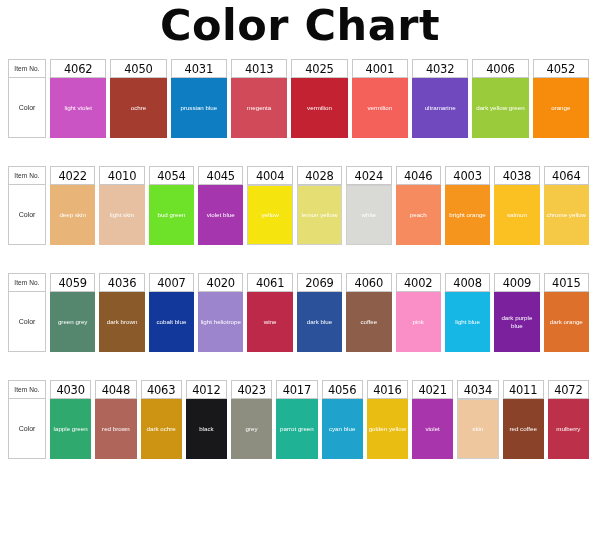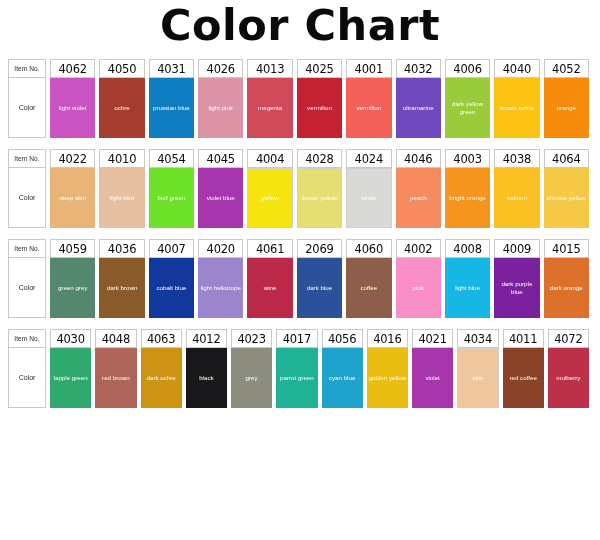--- a/index.html
+++ b/index.html
@@ -31,21 +31,21 @@
     padding-top: 4px;
     margin: 0 0 12px 0;
   }
   .rows {
     padding: 0 11px 0 8px;
   }
   .row {
     display: flex;
     align-items: stretch;
     gap: 4px;
-    margin-bottom: 11px;
+    margin-bottom: 28px;
   }
   .row:last-child { margin-bottom: 10px; }
 
   
   .label-col {
     width: 38px;
     flex: 0 0 38px;
     display: flex;
     flex-direction: column;
   }
@@ -128,46 +128,38 @@
         </div>
         <div class="cell">
           <div class="cell-head">4050</div>
           <div class="cell-swatch" style="background: rgb(164, 60, 48); color: rgb(255, 255, 255);">ochre</div>
         </div>
         <div class="cell">
           <div class="cell-head">4031</div>
           <div class="cell-swatch" style="background: rgb(15, 125, 194); color: rgb(255, 255, 255);">prussian blue</div>
         </div>
         <div class="cell">
-          <div class="cell-head">4026</div>
-          <div class="cell-swatch" style="background: rgb(221, 148, 166); color: rgb(255, 255, 255);">light pink</div>
-        </div>
-        <div class="cell">
           <div class="cell-head">4013</div>
           <div class="cell-swatch" style="background: rgb(208, 74, 90); color: rgb(255, 255, 255);">megenta</div>
         </div>
         <div class="cell">
           <div class="cell-head">4025</div>
           <div class="cell-swatch" style="background: rgb(194, 34, 49); color: rgb(255, 255, 255);">vermilion</div>
         </div>
         <div class="cell">
           <div class="cell-head">4001</div>
           <div class="cell-swatch" style="background: rgb(244, 97, 90); color: rgb(255, 255, 255);">vermilion</div>
         </div>
         <div class="cell">
           <div class="cell-head">4032</div>
           <div class="cell-swatch" style="background: rgb(113, 73, 191); color: rgb(255, 255, 255);">ultramarine</div>
         </div>
         <div class="cell">
           <div class="cell-head">4006</div>
           <div class="cell-swatch" style="background: rgb(154, 203, 59); color: rgb(255, 255, 255);">dark yellow green</div>
-        </div>
-        <div class="cell">
-          <div class="cell-head">4040</div>
-          <div class="cell-swatch" style="background: rgb(252, 195, 18); color: rgb(255, 255, 255);">brown ochre</div>
         </div>
         <div class="cell">
           <div class="cell-head">4052</div>
           <div class="cell-swatch" style="background: rgb(247, 140, 12); color: rgb(255, 255, 255);">orange</div>
         </div>
       </div>
       <div class="row">
         <div class="label-col">
           <div class="label-head">Item No.</div>
           <div class="label-body">Color</div>

